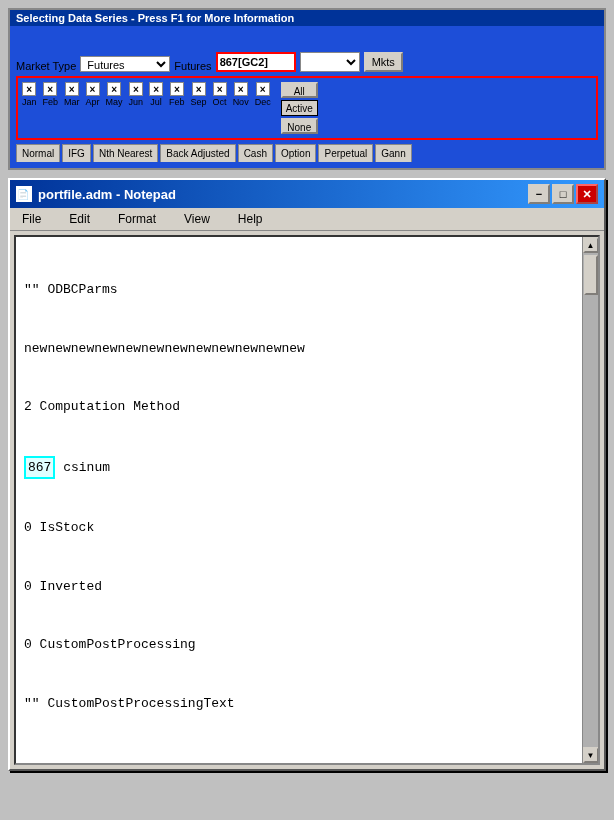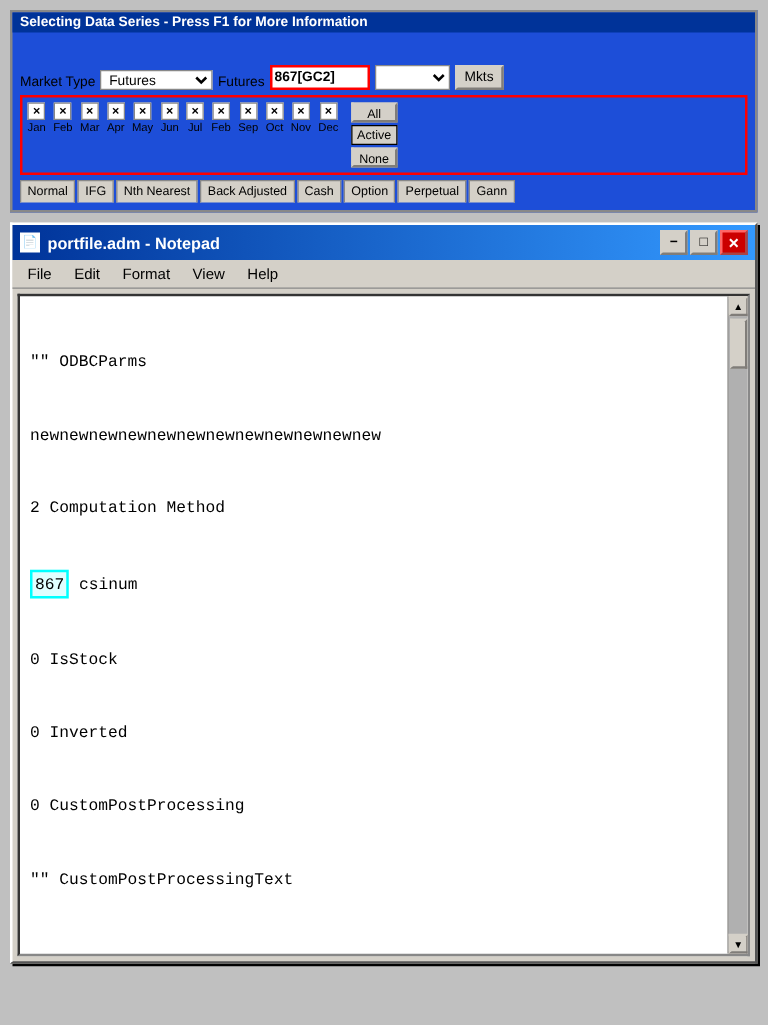--- a/index.html
+++ b/index.html
@@ -203,21 +203,21 @@
     .titlebar-btn.close-btn {
       background: #cc0000;
       color: white;
       border-color: #ff6666;
     }
 
     
     .notepad-menubar {
       background: #d4d0c8;
       display: flex;
-      gap: 2px;
+      gap: 12px;
       padding: 2px 4px;
       border-bottom: 1px solid #888;
     }
     .menu-item {
       font-size: 12px;
       padding: 2px 8px;
       cursor: pointer;
       color: #000;
     }
 

